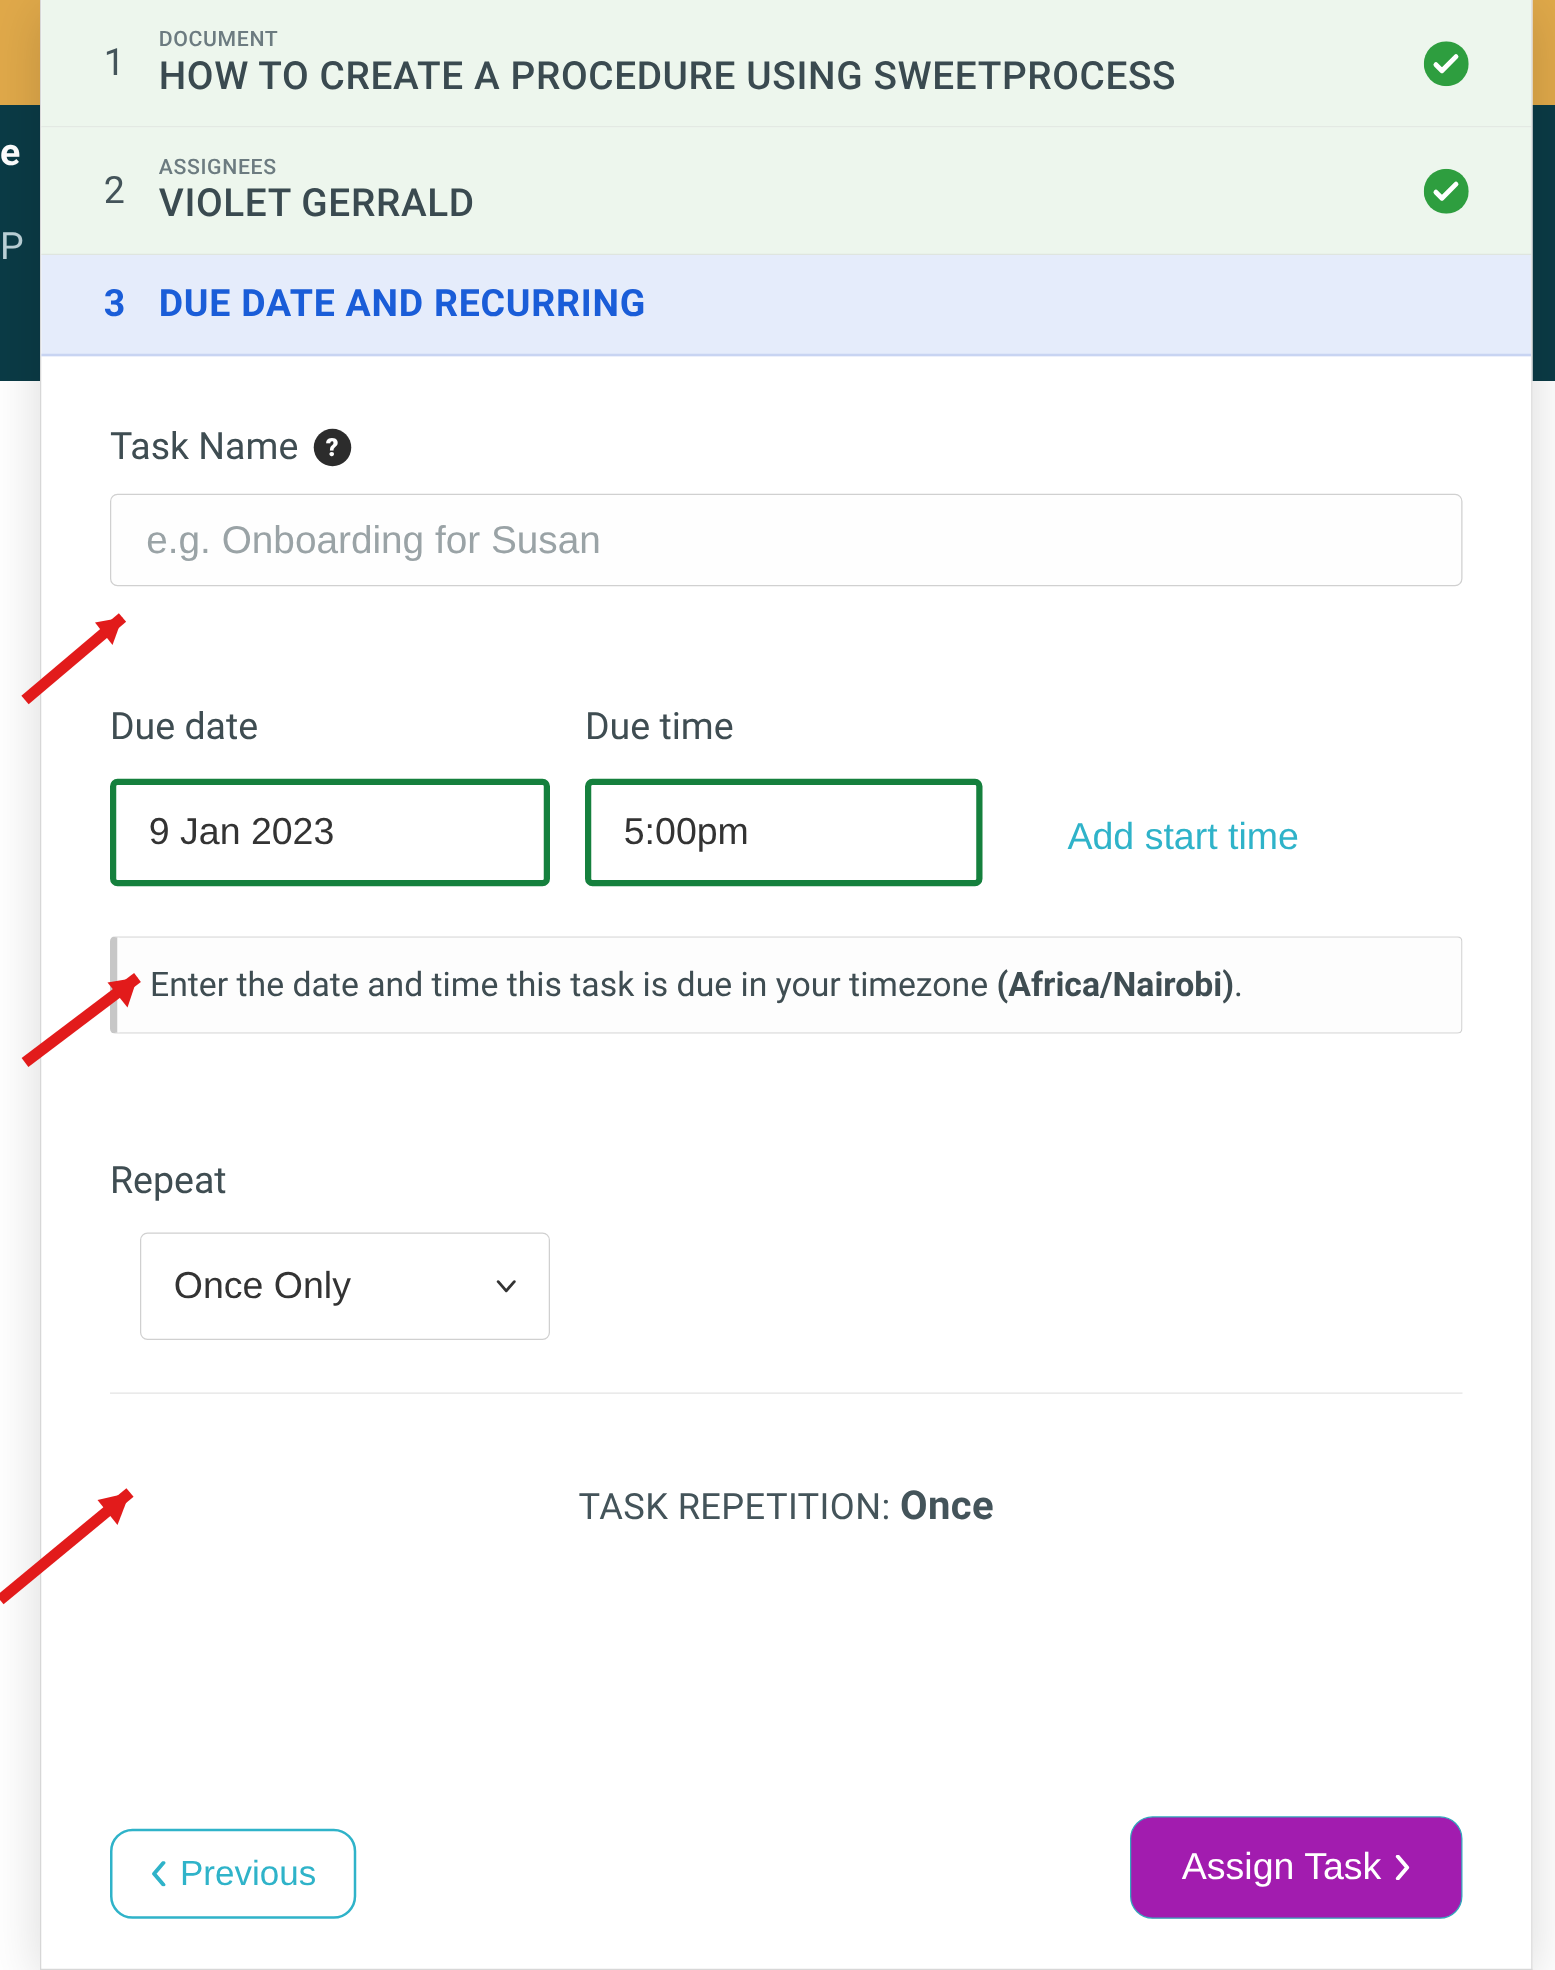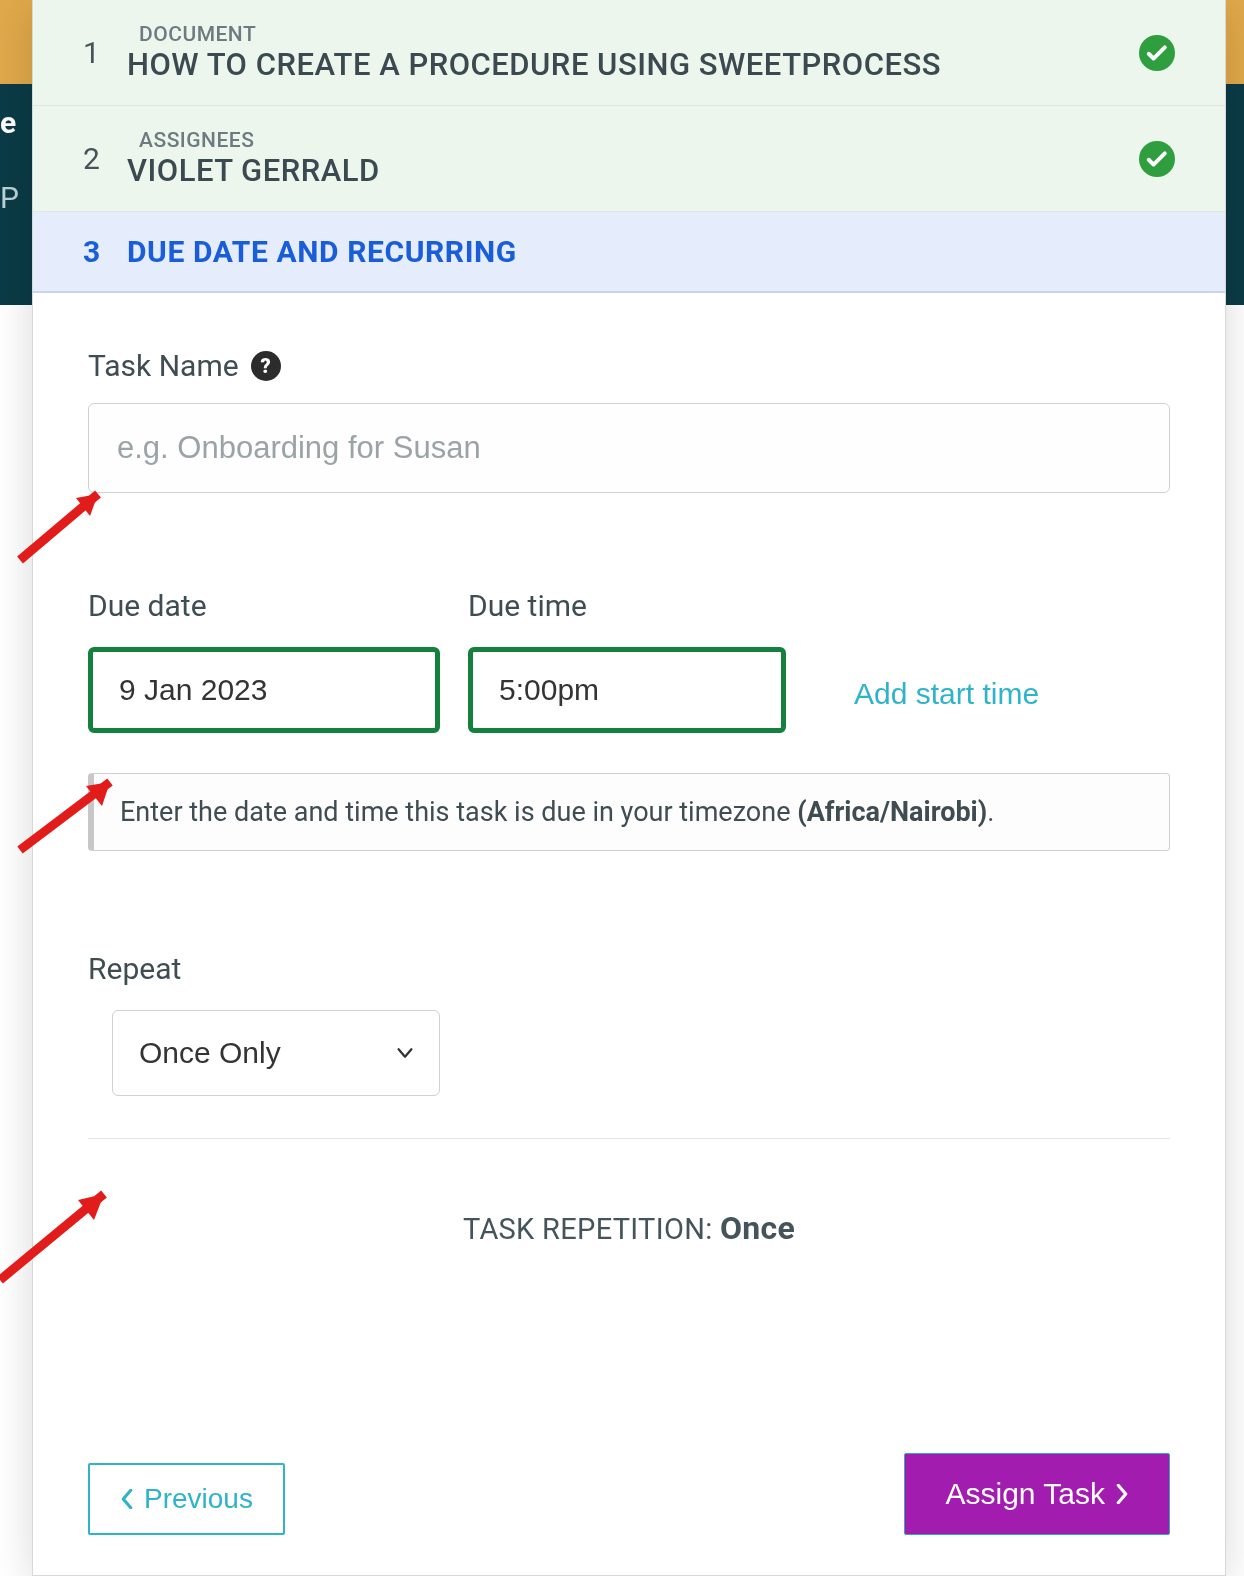--- a/index.html
+++ b/index.html
@@ -10,32 +10,32 @@
   .backdrop .edge-p { position:absolute; left:0; top:180px; color:#bcd2d8; font-size:30px; }
   .modal {
     position:absolute; left:32px; right:18px; top:0; bottom:0;
     background:#fff; border:1px solid #d7d7d7; border-top:none;
     box-shadow:0 8px 40px rgba(0,0,0,0.15);
     overflow:hidden;
   }
   .step { display:flex; align-items:center; padding:22px 50px 22px 50px; border-bottom:1px solid #dfe5df; background:#edf6ed; }
   .step .num { width:44px; font-size:30px; color:#44545a; font-weight:400; }
   .step .labels { flex:1; }
-  .step .kicker { font-size:21px; letter-spacing:0.5px; color:#6c7b80; font-weight:500;margin-left:12px; }
+  .step .kicker { font-size:17px; letter-spacing:0.5px; color:#6c7b80; font-weight:500; }
   .step .title { font-size:31px; color:#3a4a50; font-weight:500; letter-spacing:0.5px; }
   .step.current { background:#e5ecfb; border-bottom:2px solid #c8d4f2; }
   .step.current .num { color:#1a5dd8; font-weight:700; }
   .step.current .title { color:#1a5dd8; font-weight:700; font-size:30px; letter-spacing:0.6px; }
   .step svg.check { width:36px; height:36px; }
 
   .body { padding:55px 55px 0 55px; }
   .field-label { font-size:30px; color:#3f4d52; margin-bottom:20px; display:flex; align-items:center; gap:12px; }
   .help-icon { display:inline-flex; width:30px; height:30px; border-radius:50%; background:#2c2c2c; color:#fff; align-items:center; justify-content:center; font-size:20px; font-weight:900; }
   .text-input {
-    width:100%; height:90px; border:1px solid #d0d0d0; border-radius:6px;
+    width:100%; height:74px; border:1px solid #d0d0d0; border-radius:6px;
     font-size:31px; padding:0 28px; color:#333; background:#fefefe;
   }
   .text-input::placeholder { color:#9aa3a6; }
   .row { display:flex; gap:28px; align-items:flex-end; margin-top:95px; }
   .col { display:flex; flex-direction:column; }
   .col .field-label { margin-bottom:24px; }
   .small-input { height:86px; border:5px solid #15803d; border-radius:6px; font-size:30px; padding:0 26px; color:#333; background:#fff; }
   .due-date-input { width:352px; }
   .due-time-input { width:318px; }
   .link-btn { background:none; border:none; color:#2fb3c9; font-size:30px; cursor:pointer; padding:0 0 22px 40px; }
@@ -48,21 +48,21 @@
   .select-wrap { position:relative; width:352px; margin-top:24px;padding-left:24px; }
   .select {
     width:100%; height:86px; border:1px solid #d0d0d0; border-radius:6px;
     font-size:30px; padding:0 26px; color:#333; background:#fff; appearance:none;
   }
   .select-wrap .chev { position:absolute; right:24px; top:50%; transform:translateY(-50%); pointer-events:none; }
   hr.sep { border:none; border-top:1px solid #e4e4e4; margin-top:42px; }
   .rep-summary { text-align:center; font-size:29px; color:#44545a; margin-top:70px; letter-spacing:0.3px; }
   .rep-summary strong { font-weight:700; font-size:32px; }
   .footer { position:absolute; left:0; right:0; bottom:0; padding:0 55px 40px 55px; display:flex; justify-content:space-between; align-items:flex-end; }
-  .btn { height:72px; border-radius:2px; font-size:28px; display:inline-flex; align-items:center; gap:10px; padding:0 30px; cursor:pointer; }
+  .btn { height:72px; border-radius:18px; font-size:28px; display:inline-flex; align-items:center; gap:10px; padding:0 30px; cursor:pointer; }
   .btn-prev { background:#fff; border:2px solid #2fb3c9; color:#2fb3c9; }
   .btn-primary { background:#a21caf; border:1px solid #34a7bc; color:#fff; height:82px; padding:0 40px; font-size:30px; }
   .arrow-annot { position:absolute; pointer-events:none; }
 </style>
 </head>
 <body>
 
 <div class="viewport">
   <div class="backdrop">
     <span class="edge-l">e</span>

